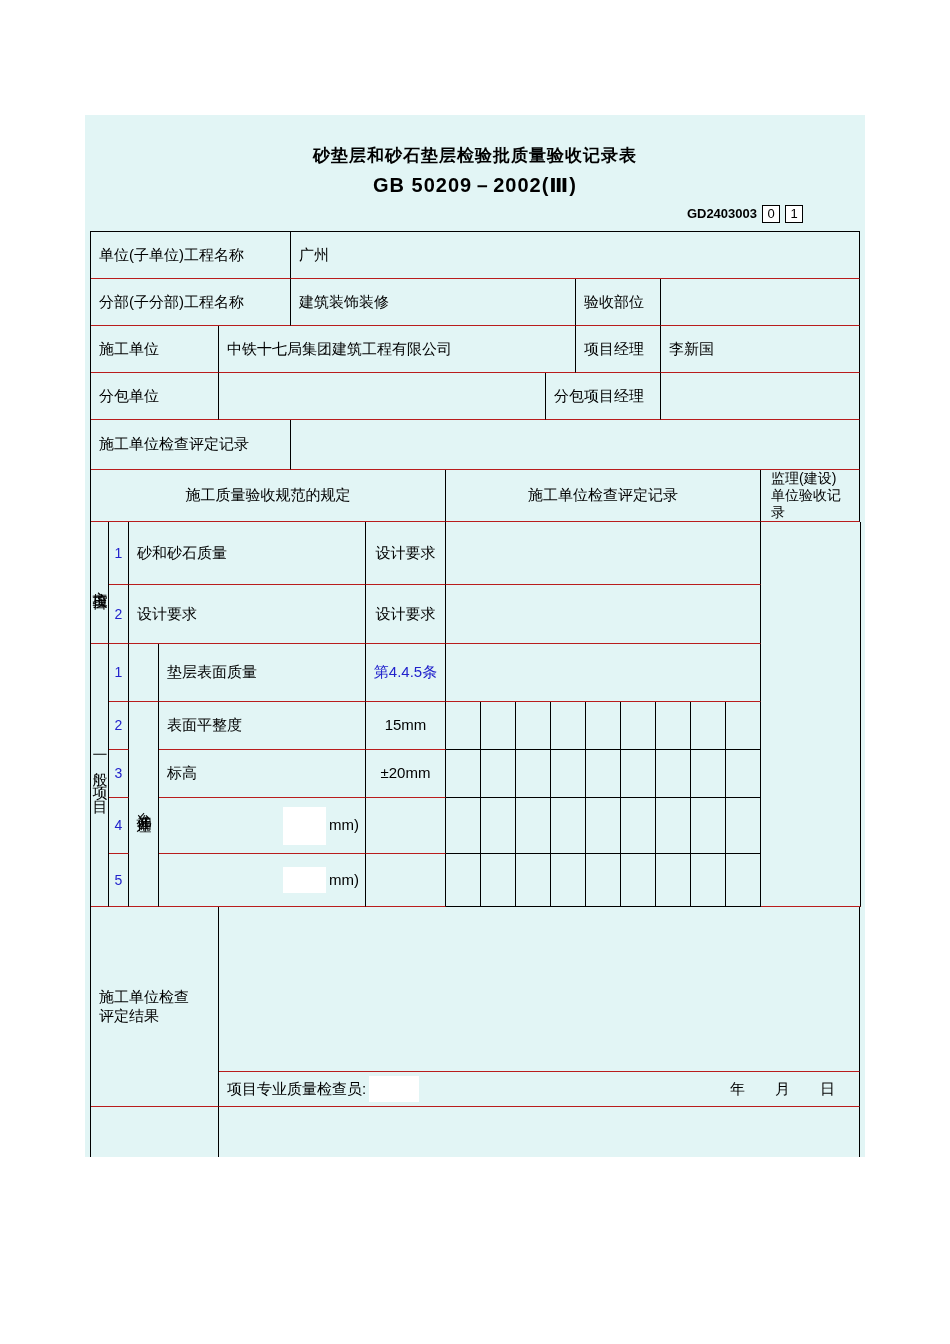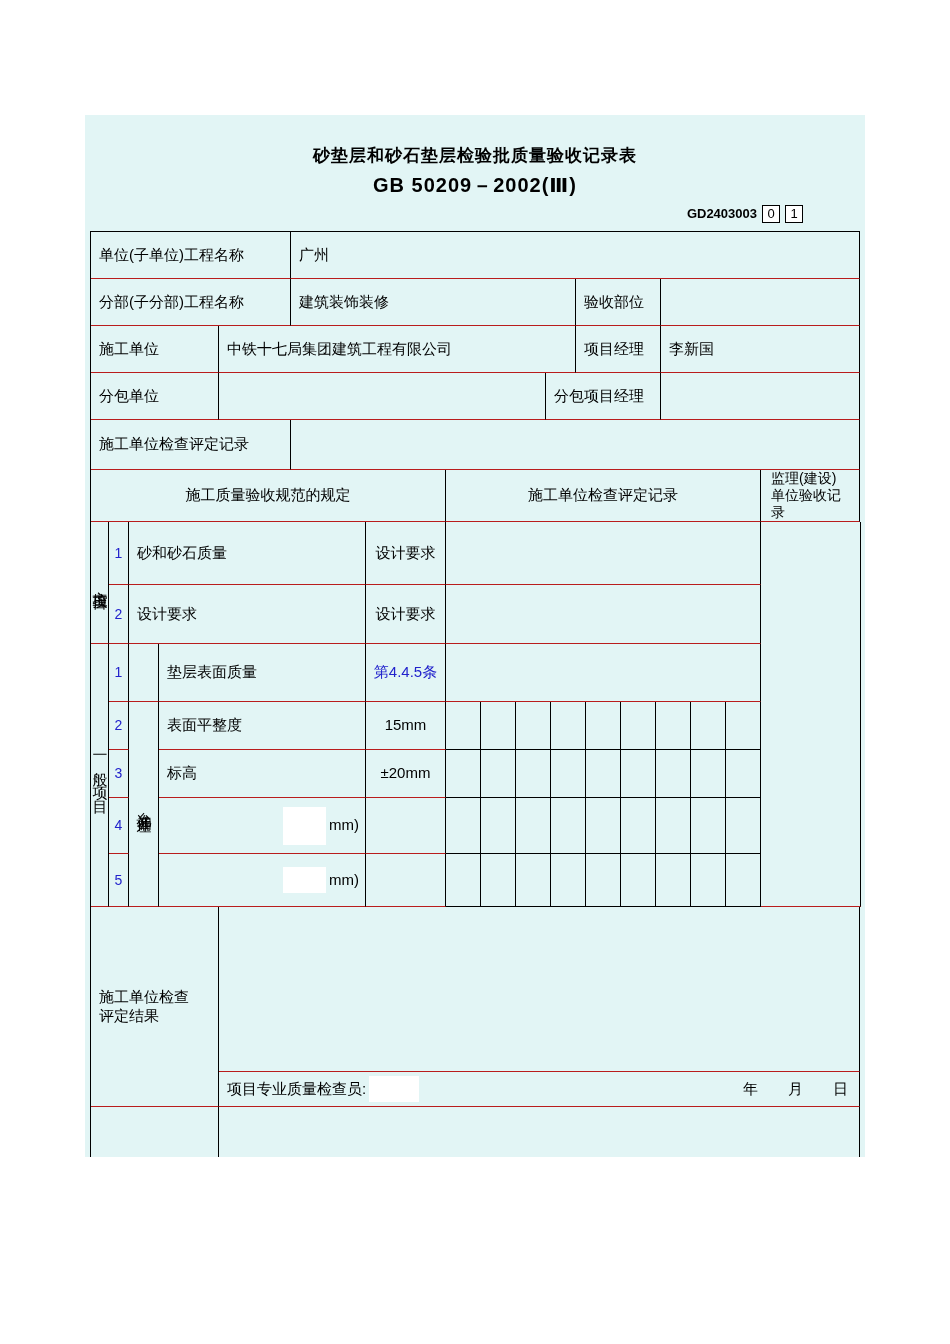--- a/index.html
+++ b/index.html
@@ -47,21 +47,21 @@
   .blue { color: #2222cc; }
   .num { font-size: 14px; }
   .vtext { writing-mode: vertical-rl; text-orientation: upright; letter-spacing: 2px; }
   .vtext-wide { writing-mode: vertical-rl; text-orientation: upright; letter-spacing: 14px; }
   .sup-header { font-size: 14px; line-height: 17px; padding: 2px 10px; }
   .result-label-inner { width: 92px; }
   .wbox { background: #ffffff; flex: 0 0 auto; }
   .wbox4 { width: 43px; height: 38px; margin-left: 124px; margin-right: 3px; }
   .wbox5 { width: 43px; height: 26px; margin-left: 124px; margin-right: 3px; }
   .wbox-sign { width: 50px; height: 26px; margin-left: 3px; }
-  .date-span { margin-left: auto; margin-right: 3px; }
+  .date-span { margin-left: auto; margin-right: 16px; }
   .gc { width: 35px; border-right: 1px solid #000; border-bottom: 1px solid #000; flex: 0 0 auto; }
 
   .h35{height:35px}.h45{height:45px}.h47{height:47px}.h48{height:48px}.h50{height:50px}
   .h52{height:52px}.h53{height:53px}.h56{height:56px}.h58{height:58px}.h59{height:59px}
   .h63{height:63px}.h165{height:165px}
   .w18{width:18px}.w20{width:20px}.w30{width:30px}.w80{width:80px}.w85{width:85px}
   .w95{width:95px}.w100{width:100px}.w115{width:115px}.w128{width:128px}.w160{width:160px}
   .w200{width:200px}.w207{width:207px}.w227{width:227px}.w237{width:237px}.w285{width:285px}
   .w327{width:327px}.w355{width:355px}.w315{width:315px}.w357{width:357px}
 </style>

